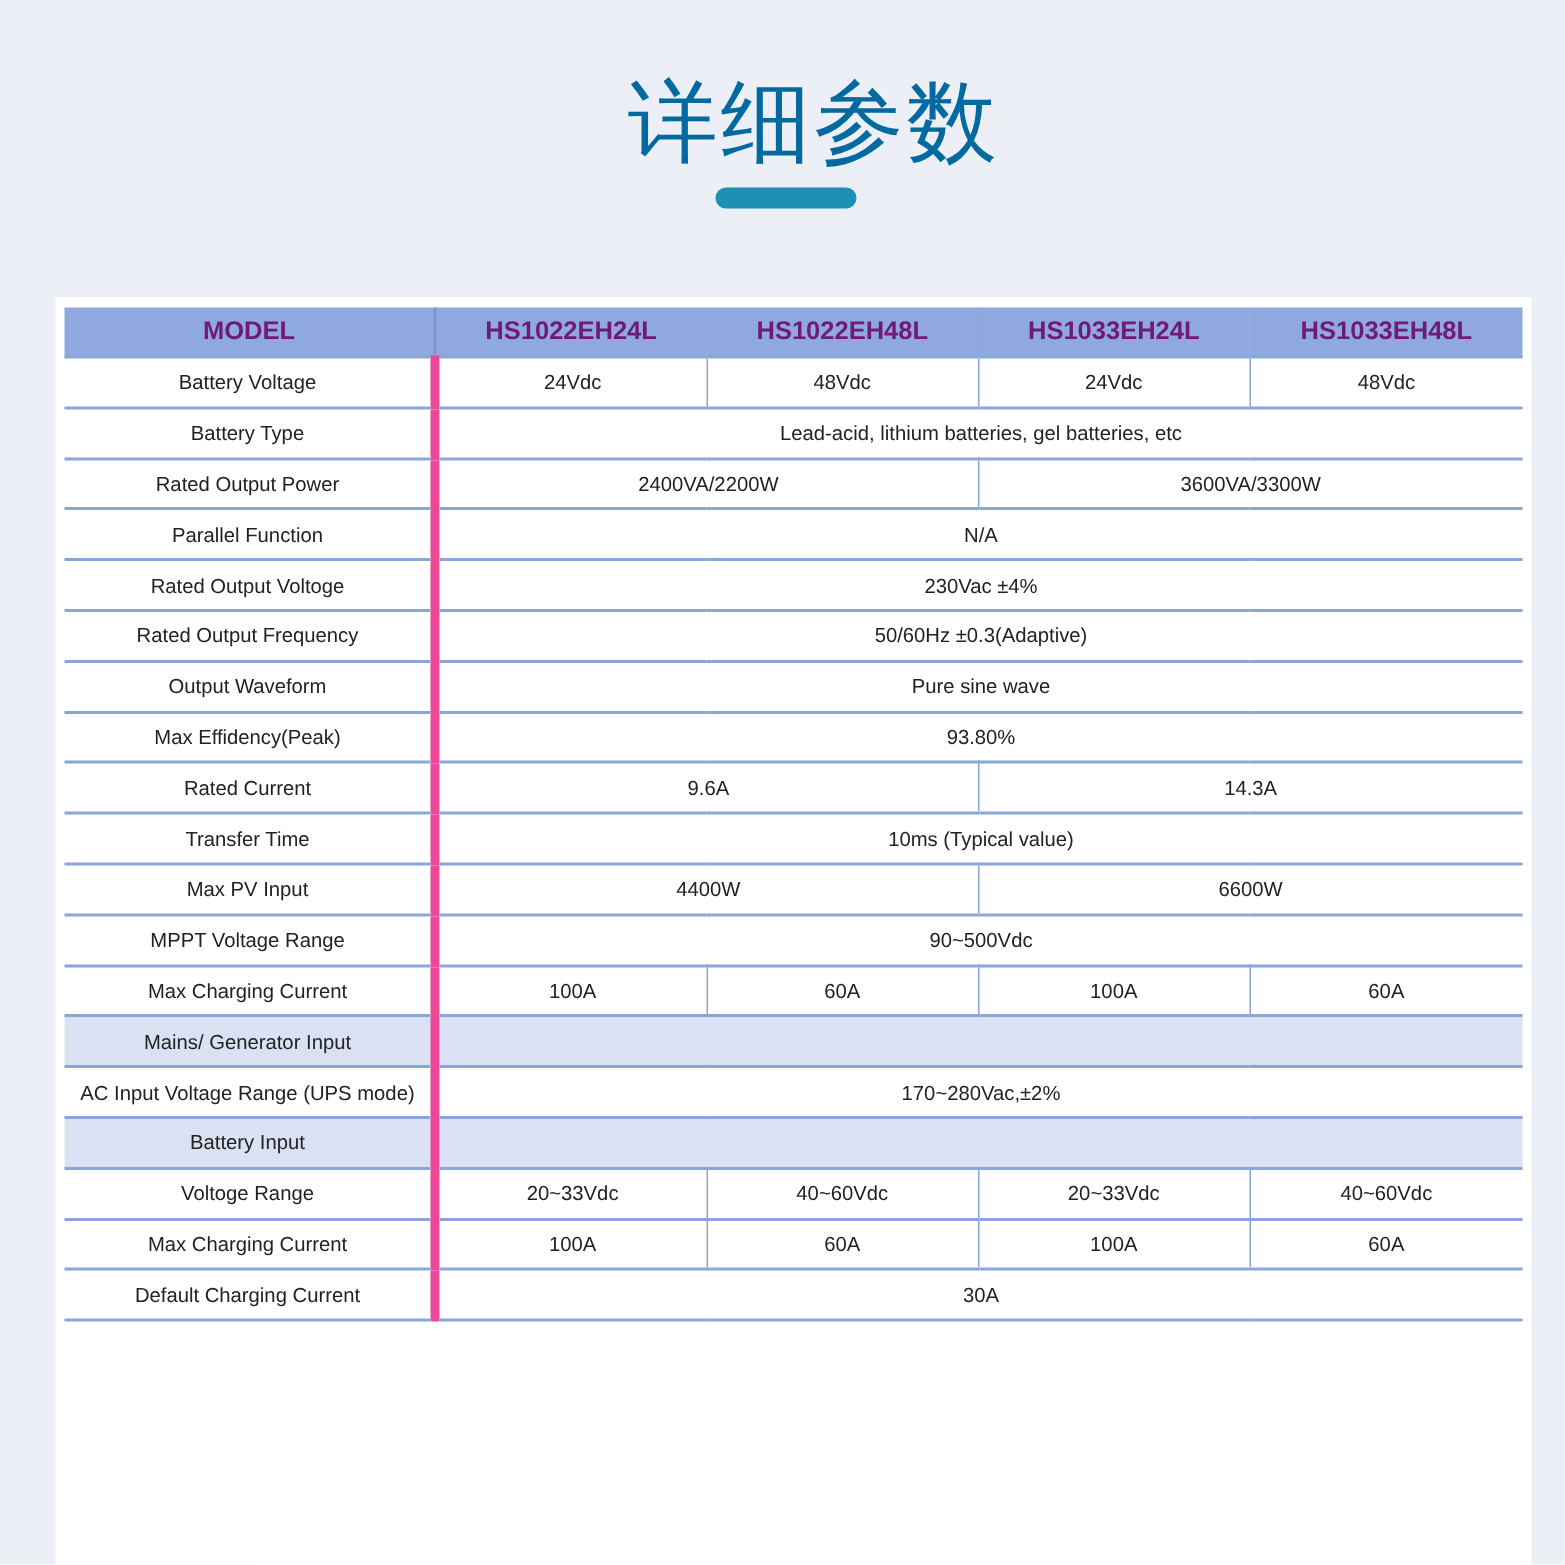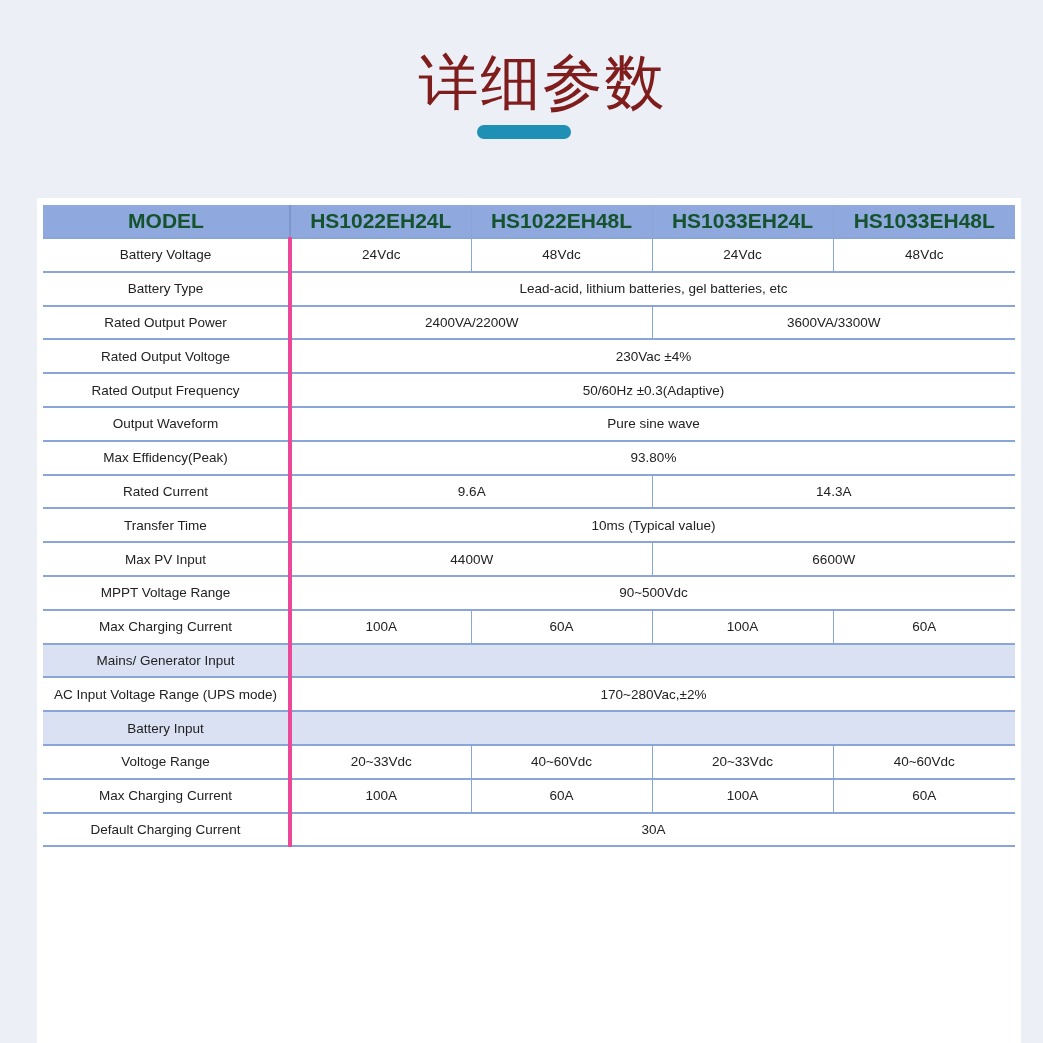--- a/index.html
+++ b/index.html
@@ -5,21 +5,21 @@
   html, body { margin:0; padding:0; }
   body {
     width:1043px; height:1043px; overflow:hidden;
     background:#eceff5;
     font-family:"DejaVu Sans", "Liberation Sans", sans-serif;
     position:relative;
   }
   .title {
     position:absolute; left:0; right:0; top:42px;
     text-align:center; font-size:60px; font-weight:400;
-    color:#7f1d1d; letter-spacing:2px; line-height:80px;padding-left:42px;
+    color:#0369a1; letter-spacing:2px; line-height:80px;padding-left:42px;
   }
   .title-bar {
     position:absolute; left:477px; top:125px; width:94px; height:14px;
     border-radius:7px; background:#1e8fb5;
   }
   .card {
     position:absolute; left:37px; top:198px; width:984px; height:860px;
     background:#fff;
   }
   table {
@@ -28,23 +28,23 @@
     font-family:"Liberation Sans", "DejaVu Sans", sans-serif;
     font-size:13.5px; color:#222;
   }
   td, th {
     height:31.8px; padding:0; text-align:center;
     border-bottom:2px solid #8aa6d8;
     border-right:1px solid #8aa6d8;
     white-space:nowrap;
   }
   td:last-child, th:last-child { border-right:none; }
-  td.label { border-right:4px solid #ec4899; }
+  td.label { border-right:6px solid #ec4899; }
   th {
-    background:#8fa9df; font-weight:700; font-size:21px; color:#14532d;
+    background:#8fa9df; font-weight:700; font-size:17px; color:#701a75;
     height:32px;
   }
   th.label { border-right:2px solid #7b97cc; }
   tr.section td { background:#d9e1f3; }
 </style>
 </head>
 <body>
 
 <div class="title">详细参数</div>
 <div class="title-bar"></div>
@@ -76,20 +76,24 @@
           <td>48Vdc</td>
         </tr>
         <tr>
           <td class="label">Battery Type</td>
           <td colspan="4">Lead-acid, lithium batteries, gel batteries, etc</td>
         </tr>
         <tr>
           <td class="label">Rated Output Power</td>
           <td colspan="2">2400VA/2200W</td>
           <td colspan="2">3600VA/3300W</td>
+        </tr>
+        <tr>
+          <td class="label">Parallel Function</td>
+          <td colspan="4">N/A</td>
         </tr>
         <tr>
           <td class="label">Rated Output Voltoge</td>
           <td colspan="4">230Vac ±4%</td>
         </tr>
         <tr>
           <td class="label">Rated Output Frequency</td>
           <td colspan="4">50/60Hz ±0.3(Adaptive)</td>
         </tr>
         <tr>

